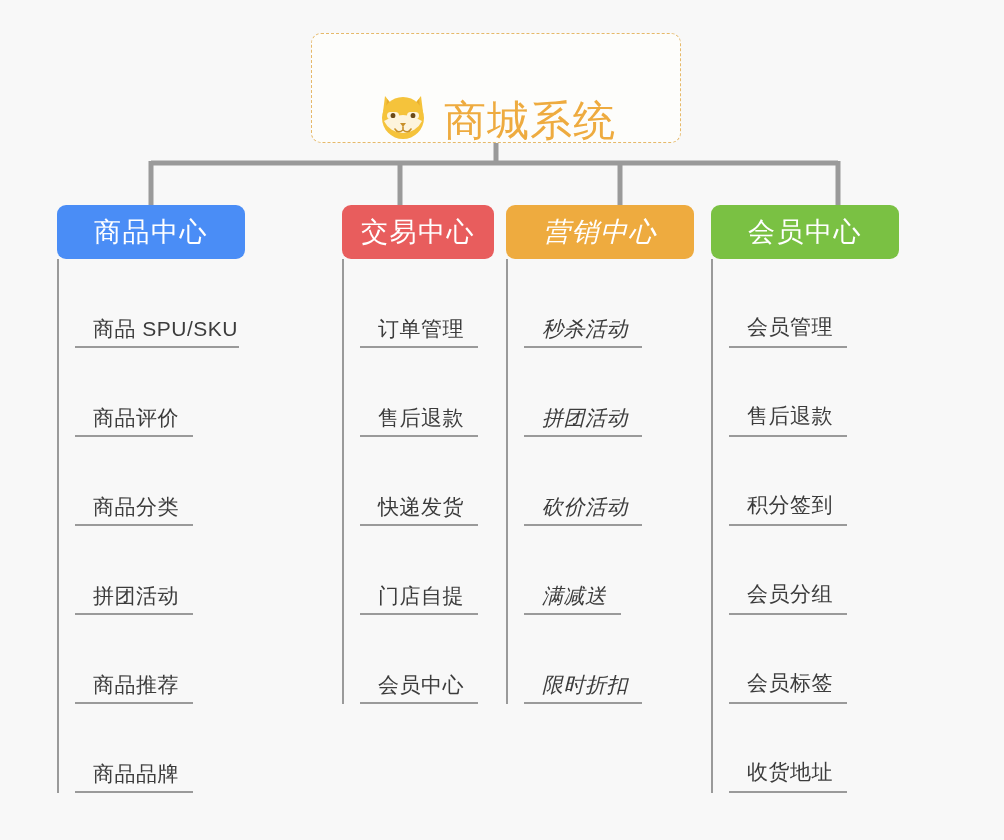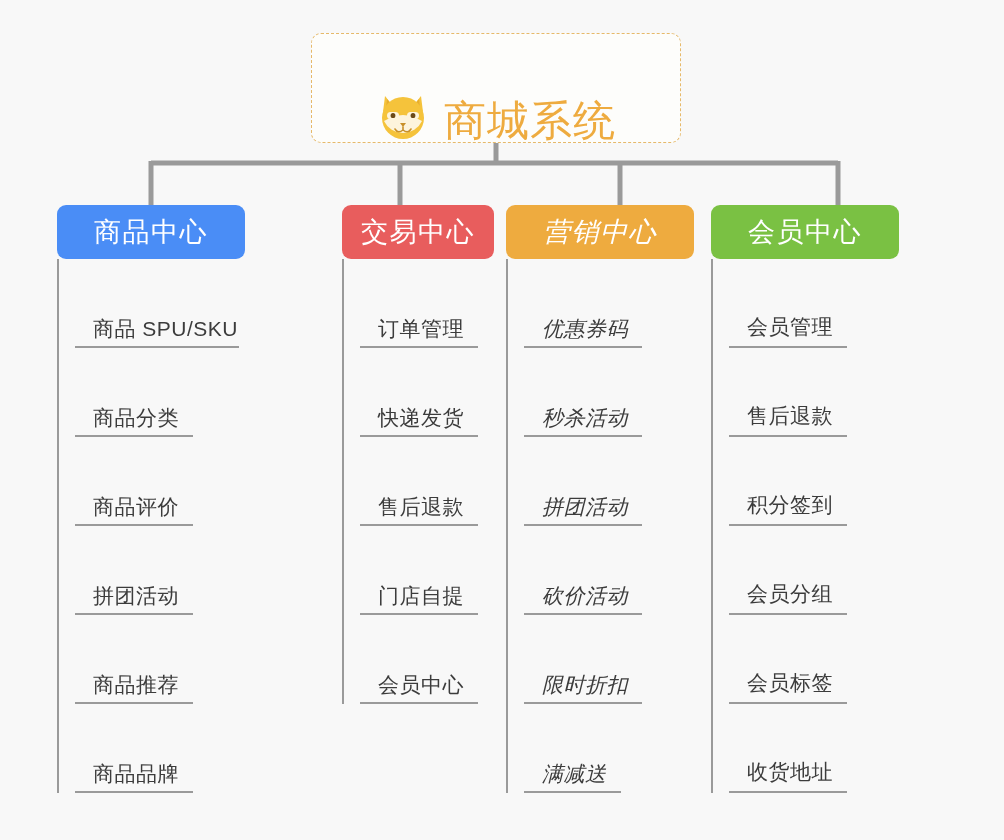--- a/index.html
+++ b/index.html
@@ -147,25 +147,25 @@
   <div id="columns-host">
       <div class="column" style="left: 57px;">
         <div class="col-head" style="background: rgb(74, 141, 246);">商品中心</div>
         <div class="leaf-list">
           <div class="leaf-spine" style="background: rgb(154, 154, 154);"></div>
           <div class="leaf">
             <span class="leaf-label">商品 SPU/SKU</span>
             <div class="leaf-rule" style="background: rgb(154, 154, 154); width: 164px;"></div>
           </div>
           <div class="leaf">
+            <span class="leaf-label">商品评价</span>
+            <div class="leaf-rule" style="background: rgb(154, 154, 154); width: 118px;"></div>
+          </div>
+          <div class="leaf">
             <span class="leaf-label">商品分类</span>
-            <div class="leaf-rule" style="background: rgb(154, 154, 154); width: 118px;"></div>
-          </div>
-          <div class="leaf">
-            <span class="leaf-label">商品评价</span>
             <div class="leaf-rule" style="background: rgb(154, 154, 154); width: 118px;"></div>
           </div>
           <div class="leaf">
             <span class="leaf-label">拼团活动</span>
             <div class="leaf-rule" style="background: rgb(154, 154, 154); width: 118px;"></div>
           </div>
           <div class="leaf">
             <span class="leaf-label">商品推荐</span>
             <div class="leaf-rule" style="background: rgb(154, 154, 154); width: 118px;"></div>
           </div>
@@ -177,65 +177,61 @@
       </div>
       <div class="column" style="left: 306px; padding-left: 36px;">
         <div class="col-head" style="background: rgb(232, 93, 93);">交易中心</div>
         <div class="leaf-list">
           <div class="leaf-spine" style="background: rgb(154, 154, 154);"></div>
           <div class="leaf">
             <span class="leaf-label">订单管理</span>
             <div class="leaf-rule" style="background: rgb(154, 154, 154); width: 118px;"></div>
           </div>
           <div class="leaf">
+            <span class="leaf-label">售后退款</span>
+            <div class="leaf-rule" style="background: rgb(154, 154, 154); width: 118px;"></div>
+          </div>
+          <div class="leaf">
             <span class="leaf-label">快递发货</span>
-            <div class="leaf-rule" style="background: rgb(154, 154, 154); width: 118px;"></div>
-          </div>
-          <div class="leaf">
-            <span class="leaf-label">售后退款</span>
             <div class="leaf-rule" style="background: rgb(154, 154, 154); width: 118px;"></div>
           </div>
           <div class="leaf">
             <span class="leaf-label">门店自提</span>
             <div class="leaf-rule" style="background: rgb(154, 154, 154); width: 118px;"></div>
           </div>
           <div class="leaf">
             <span class="leaf-label">会员中心</span>
             <div class="leaf-rule" style="background: rgb(154, 154, 154); width: 118px;"></div>
           </div>
         </div>
       </div>
       <div class="column" style="left: 506px; font-style: italic;">
         <div class="col-head" style="background: rgb(238, 171, 63);">营销中心</div>
         <div class="leaf-list">
           <div class="leaf-spine" style="background: rgb(154, 154, 154);"></div>
           <div class="leaf">
-            <span class="leaf-label">优惠券码</span>
-            <div class="leaf-rule" style="background: rgb(154, 154, 154); width: 118px;"></div>
-          </div>
-          <div class="leaf">
             <span class="leaf-label">秒杀活动</span>
             <div class="leaf-rule" style="background: rgb(154, 154, 154); width: 118px;"></div>
           </div>
           <div class="leaf">
             <span class="leaf-label">拼团活动</span>
             <div class="leaf-rule" style="background: rgb(154, 154, 154); width: 118px;"></div>
           </div>
           <div class="leaf">
             <span class="leaf-label">砍价活动</span>
-            <div class="leaf-rule" style="background: rgb(154, 154, 154); width: 118px;"></div>
-          </div>
-          <div class="leaf">
-            <span class="leaf-label">限时折扣</span>
             <div class="leaf-rule" style="background: rgb(154, 154, 154); width: 118px;"></div>
           </div>
           <div class="leaf">
             <span class="leaf-label">满减送</span>
             <div class="leaf-rule" style="background: rgb(154, 154, 154); width: 97px;"></div>
           </div>
+          <div class="leaf">
+            <span class="leaf-label">限时折扣</span>
+            <div class="leaf-rule" style="background: rgb(154, 154, 154); width: 118px;"></div>
+          </div>
         </div>
       </div>
       <div class="column" style="left: 711px; font-family: Liberation Mono, monospace;">
         <div class="col-head" style="background: rgb(122, 193, 67);">会员中心</div>
         <div class="leaf-list">
           <div class="leaf-spine" style="background: rgb(154, 154, 154);"></div>
           <div class="leaf">
             <span class="leaf-label">会员管理</span>
             <div class="leaf-rule" style="background: rgb(154, 154, 154); width: 118px;"></div>
           </div>

